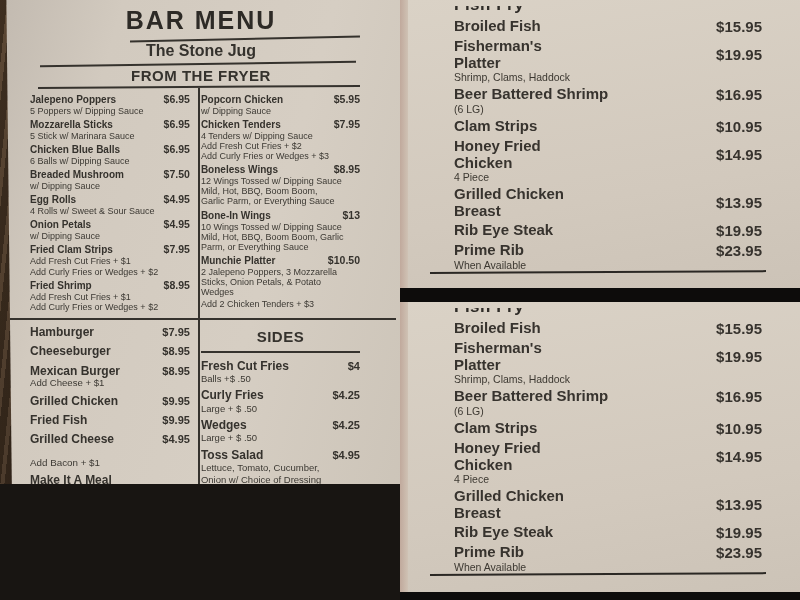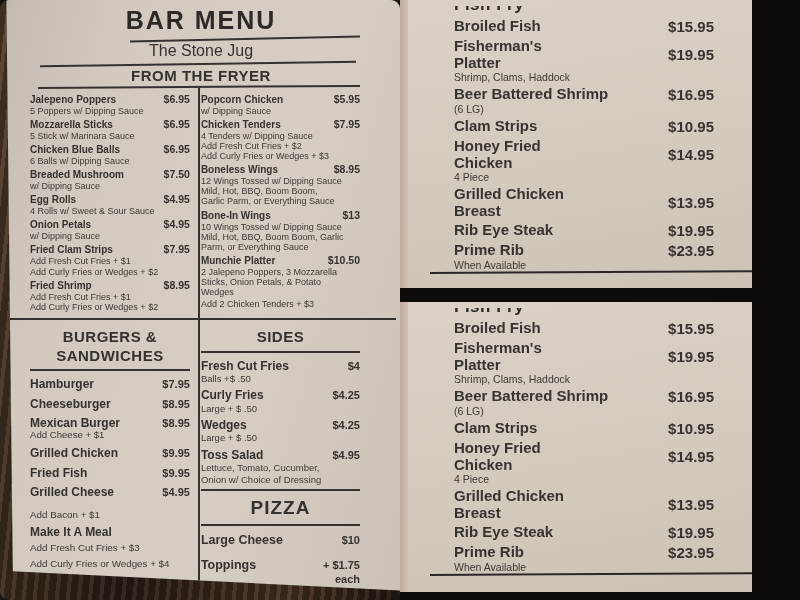--- a/index.html
+++ b/index.html
@@ -2,32 +2,32 @@
 <html><head>
 <meta charset="utf-8">
 <style>
   * { margin:0; padding:0; box-sizing:border-box; }
   html,body { width:800px; height:600px; overflow:hidden; background:#181512;
               font-family:"Liberation Sans", sans-serif; }
   #stage { position:relative; width:800px; height:600px; background:#181512; }
   .panel { position:absolute; overflow:hidden; }
 
   
-  #left-panel { left:0; top:0; width:400px; height:600px;
+  #left-panel { left:0; top:0; width:400px; height:484px;
     background:
       repeating-linear-gradient(96deg, rgba(0,0,0,.28) 0 7px, rgba(255,255,255,.04) 7px 11px),
-      linear-gradient(100deg,#55402c,#2c1f16 45%,#4a3424 78%,#241912); border-radius: 9px; }
+      linear-gradient(100deg,#55402c,#2c1f16 45%,#4a3424 78%,#241912); }
   #left-paper { position:absolute; left:0; top:0; width:400px; height:600px;
     background:linear-gradient(105deg,#c2bab0,#d2cabf 22%,#d6cec3 60%,#cbc3b7);
     clip-path:polygon(1.6% 0, 100% 0, 100% 98.4%, 3.2% 95.2%);
     padding:6px 0 0 6px; overflow:hidden; color:#35322d; }
   #left-inner { width:390px; }
 
   .bm-title { text-align:center; font-size:25px; font-weight:bold; letter-spacing:2px; color:#2d2a26; }
-  .bm-sub   { text-align:center; font-size:16px; font-weight:normal; margin-top:2px; }
+  .bm-sub   { text-align:center; font-size:16px; font-weight:bold; margin-top:2px; }
   .bm-fryer { text-align:center; font-size:15px; font-weight:bold; letter-spacing:.5px; margin-top:2px; }
   .rule { border-top:2.5px solid #35322d; height:0; }
   .rule1 { width:230px; margin:3px 0 1px 124px; transform:rotate(-1.2deg); }
   .rule2 { width:316px; margin:3px 0 1px 34px; transform:rotate(-0.8deg); }
   .rule3 { width:322px; margin:2px 0 0 32px; transform:rotate(-0.4deg); }
 
   .cols { display:grid; grid-template-columns:49.2% 50.8%; }
   .colL { padding:5px 8px 4px 24px; }
   .colR { border-left:2px solid #35322d; padding:5px 36px 4px 1px; }
   .cols-lower .colL, .cols-lower .colR { border-top:2px solid #35322d; }
@@ -57,21 +57,21 @@
   .end-rule { border-top:2px solid #35322d; margin:4px 0 2px 0; }
   .pizza-head { font-weight:bold; font-size:19px; text-align:center; letter-spacing:1px;
                 padding:4px 0 5px 0; border-bottom:2px solid #35322d; margin-bottom:7px; }
   .pizza .mi { margin-bottom:10px; }
   .pizza .mi-name { font-size:12.5px; }
   .pizza .mi-price { font-size:11px; line-height:1.3; }
 
   
   #tr-panel { left:400px; top:0; width:400px; height:300px; background:#0d0c0b; }
   #br-panel { left:400px; top:300px; width:400px; height:300px; background:#0d0c0b; }
-  .rp-paper { position:absolute; left:0; width:352px;
+  .rp-paper { position:absolute; left:0; width:400px;
     background:linear-gradient(170deg,#dad2c6,#d2c9bd 65%,#ccc3b7); color:#36322d;
     padding:6px 38px 0 54px; overflow:hidden; }
   #tr-panel .rp-paper { top:0; height:288px; }
   #br-panel .rp-paper { top:2px; height:290px; }
   .rp-paper::before { content:''; position:absolute; left:0; top:0; width:8px; height:100%;
     background:linear-gradient(90deg,#c0a99c,#cfc2b4); }
   .rp-head-clip { height:9px; overflow:hidden; margin-bottom:3px; }
   .rp-head { font-size:17px; font-weight:bold; letter-spacing:.5px; margin-top:-11px; color:#2f2c28; }
   .rp-item { margin-bottom:3px; }
   .rp-row { display:flex; justify-content:space-between; align-items:center; }
@@ -221,22 +221,20 @@
                   
                   
                 </div>
                 <div class="mi-desc">Add 2 Chicken Tenders + $3</div>
               </div>
             </div>
         </div>
 
         <div class="cols cols-lower">
           <div class="colL">
-            <div class="sec-head">BURGERS &amp;
-SANDWICHES</div>
             <div class="burgers">
 
                 <div class="mi">
                   <div class="mi-row">
                     <span class="mi-name">Hamburger</span>
                     <span class="mi-price">$7.95</span>
                   </div>
 
                 </div>
 

